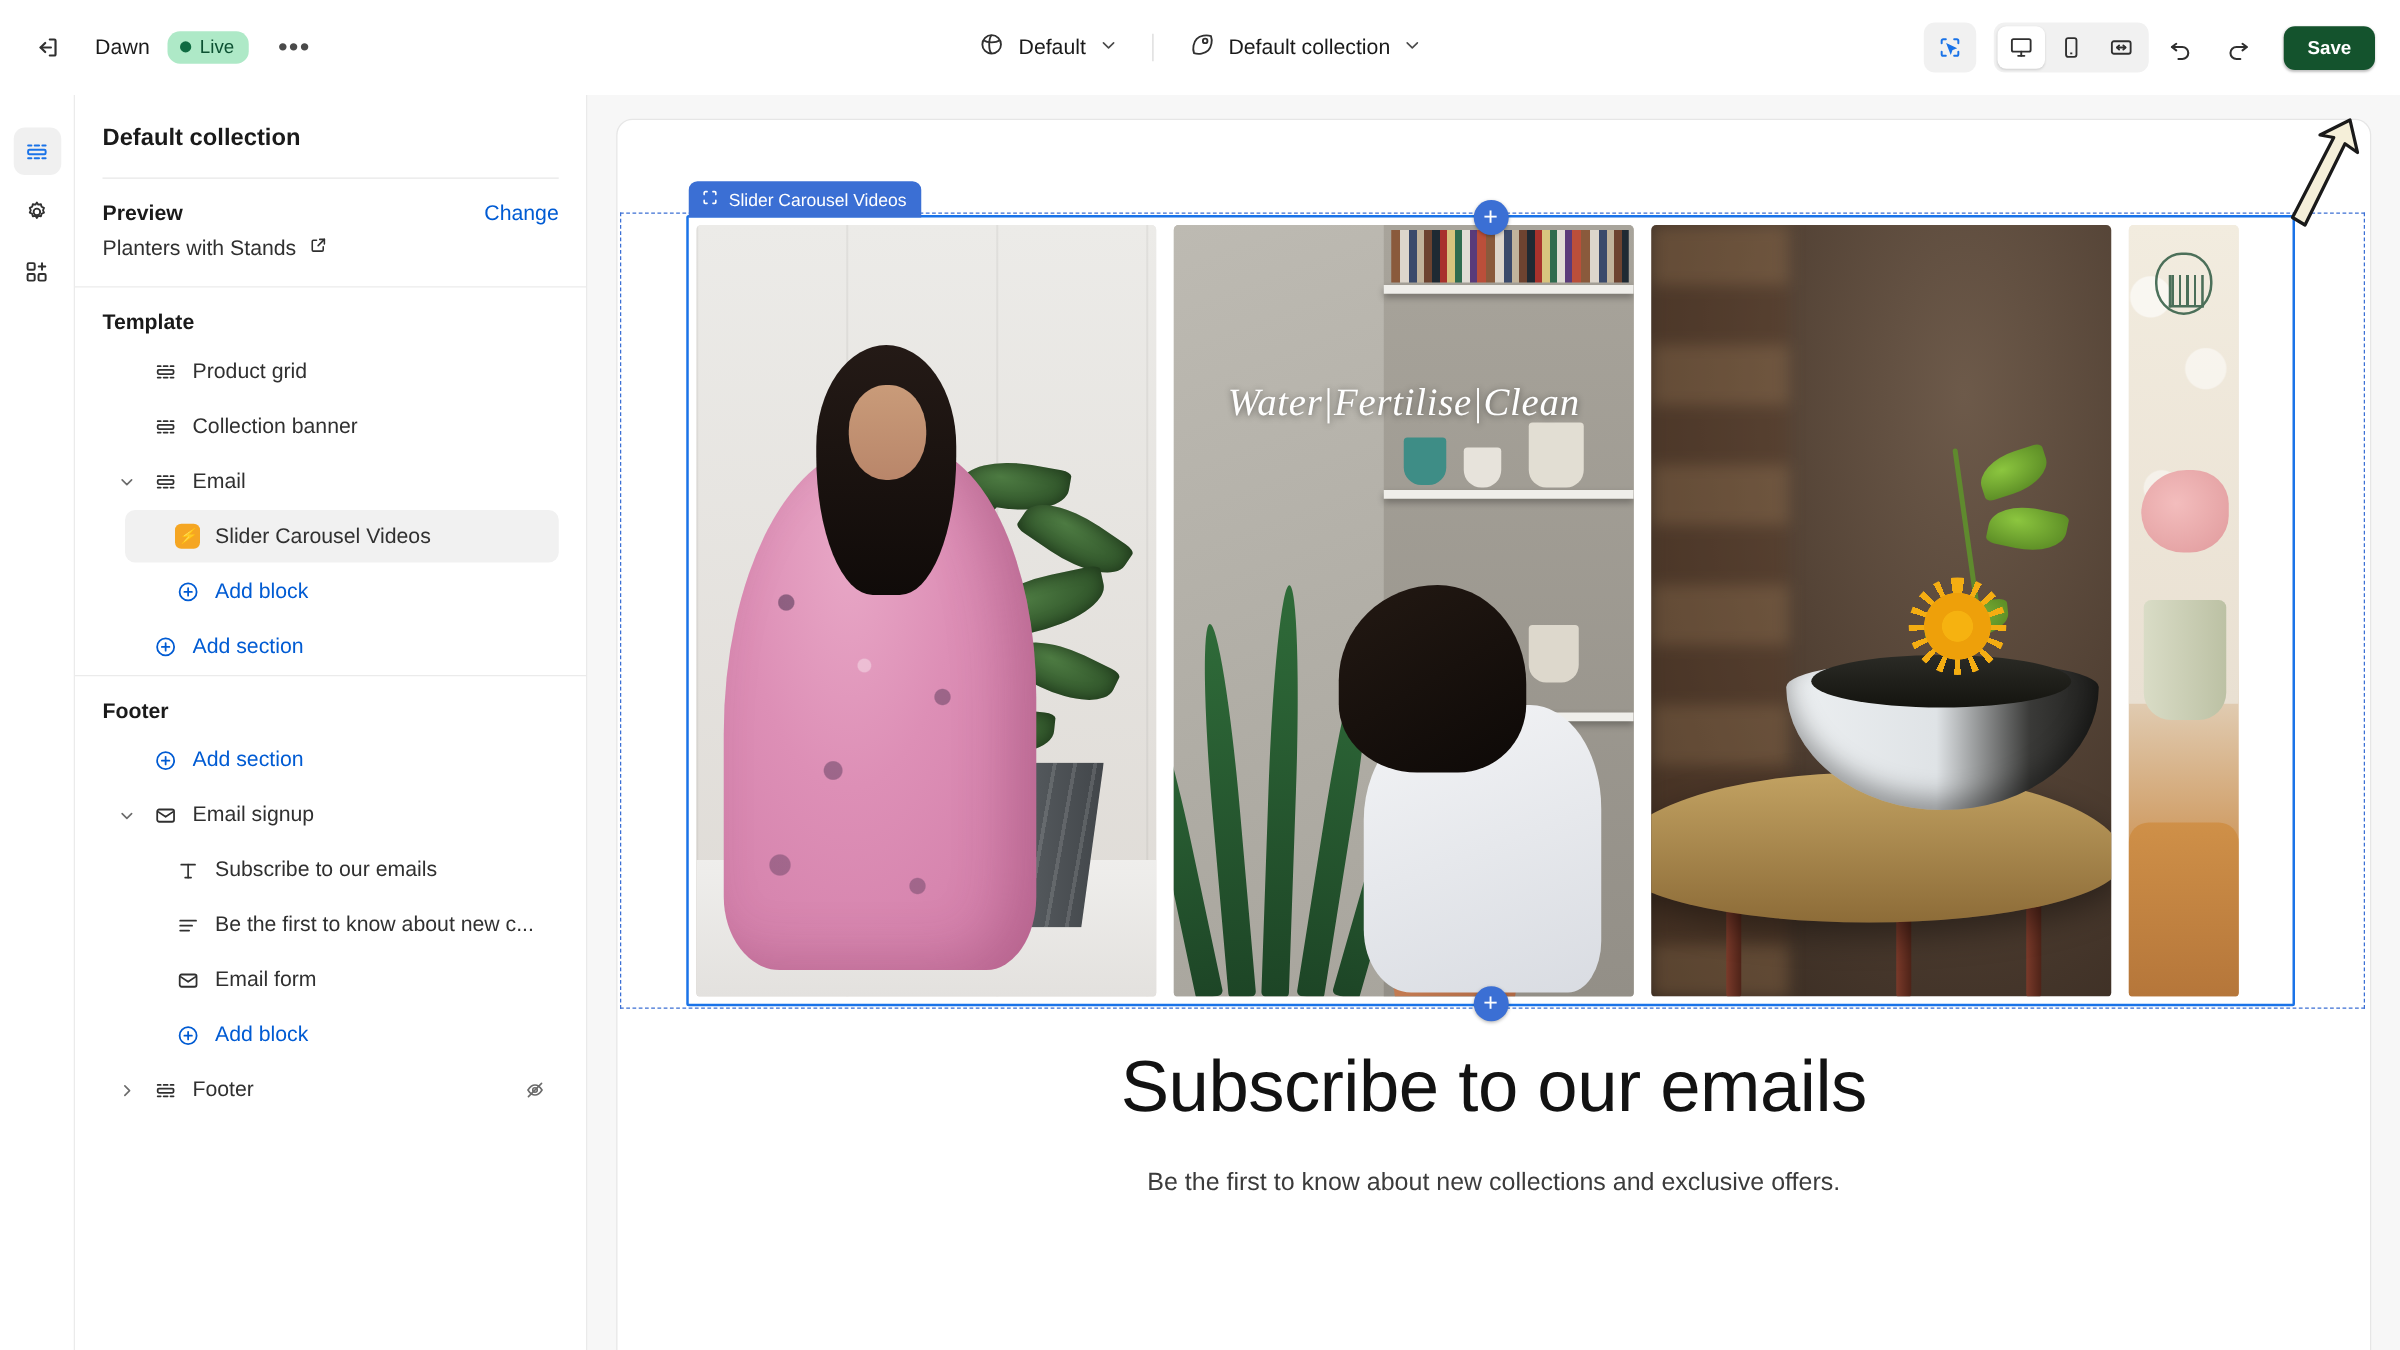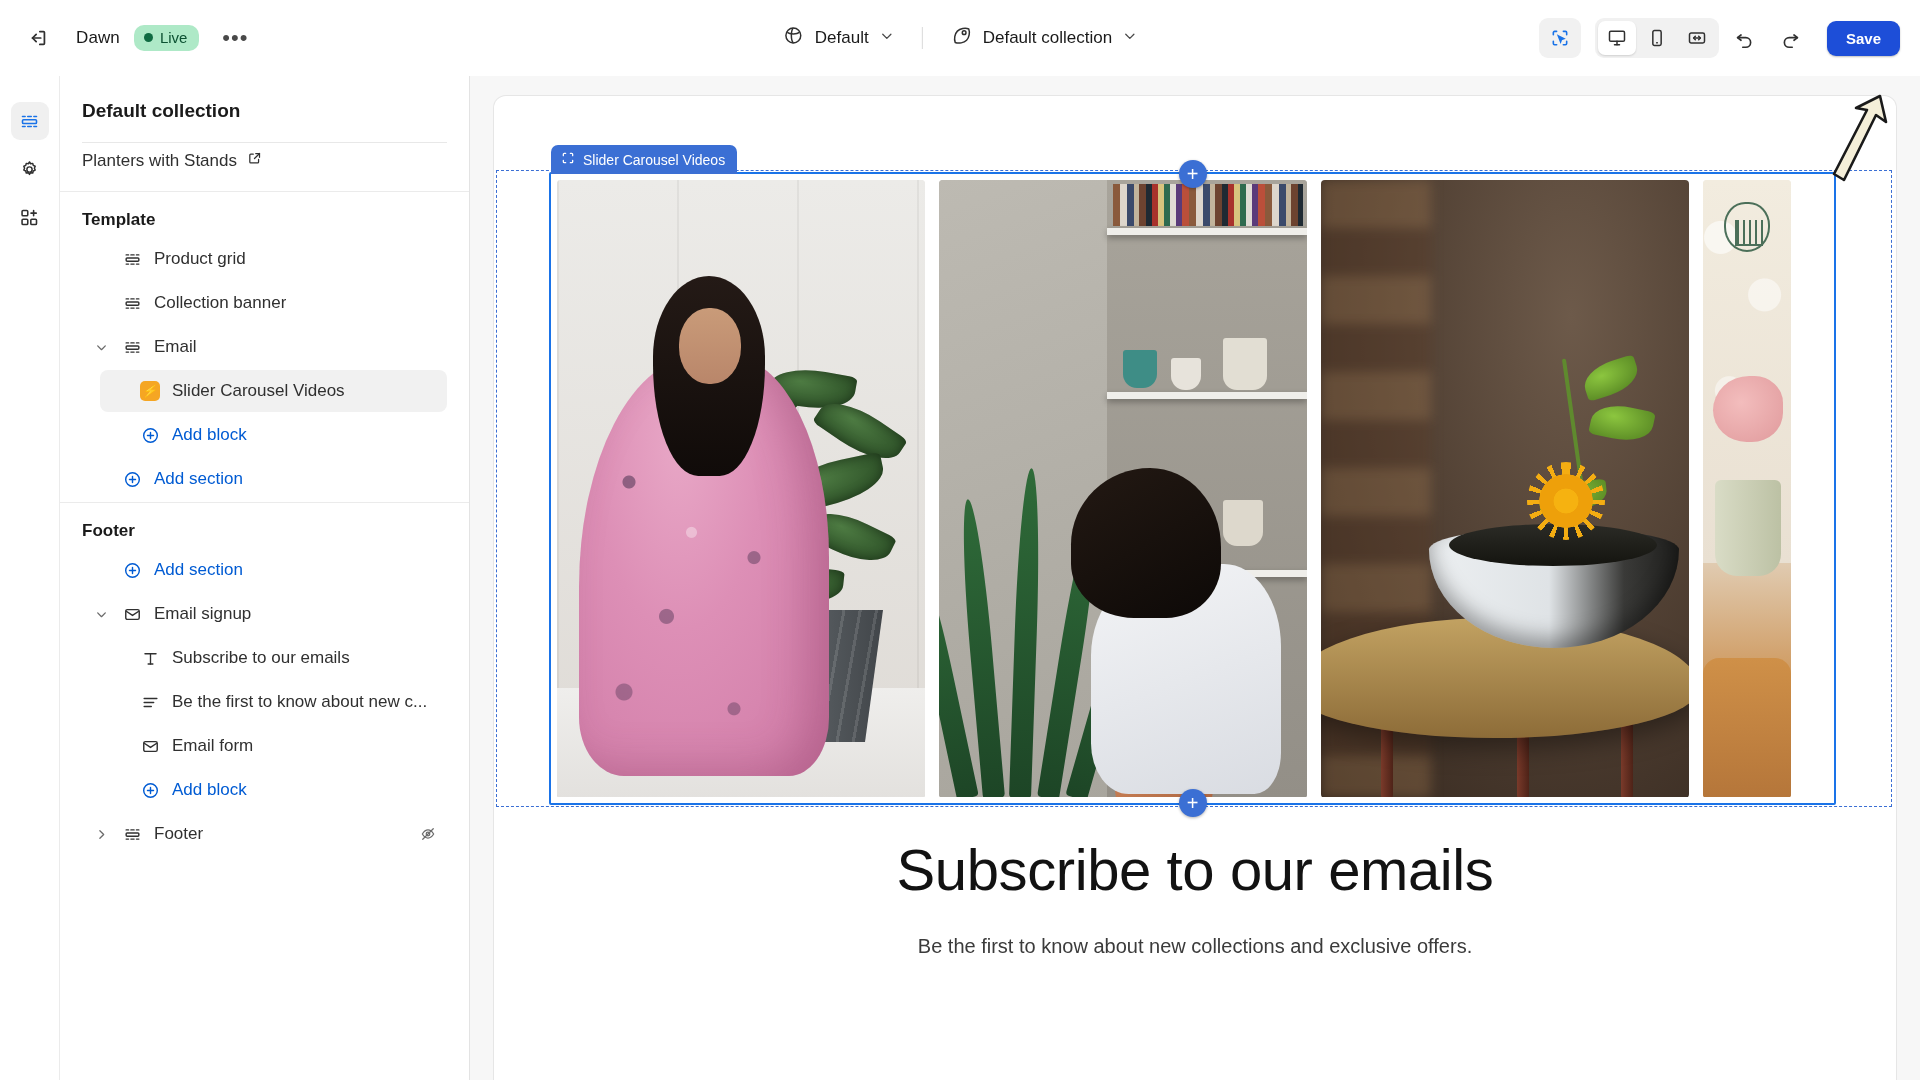--- a/index.html
+++ b/index.html
@@ -63,21 +63,21 @@
   .select-tool {
     background: #f1f1f1; border-radius: 9px; width: 42px; height: 40px;
     display: flex; align-items: center; justify-content: center; cursor: pointer;
     margin-right: 8px;
   }
   .plain-btn {
     width: 40px; height: 40px; border-radius: 8px; display: flex;
     align-items: center; justify-content: center; cursor: pointer;
   }
   .save-btn {
-    background: #1d4ed8; color: #fff; font-size: 15px; font-weight: 700;
+    background: #14532d; color: #fff; font-size: 15px; font-weight: 700;
     border: none; border-radius: 9px; padding: 9px 19px; cursor: pointer;
     margin-left: 10px; box-shadow: 0 1px 2px rgba(0,0,0,.25);
   }
 
   
   .rail {
     position: absolute; top: 76px; left: 0; width: 60px; height: 1004px;
     background: #fff; display: flex; flex-direction: column; align-items: center;
     padding-top: 26px; gap: 10px; border-right: 1px solid #ebebeb;
   }
@@ -448,20 +448,24 @@
         <rect x="13.5" y="14" width="6.5" height="6" rx="1.2"></rect>
         <path d="M16.7 4v6M13.7 7h6"></path>
       </svg>
     </div>
   </div>
 
   <div class="sidebar">
     <div class="sb-pad">
       <div class="sb-title">Default collection</div>
       <div class="sb-hr"></div>
+      <div class="preview-row">
+        <span class="preview-label">Preview</span>
+        <span class="change-link">Change</span>
+      </div>
       <div class="preview-value">
         <span>Planters with Stands</span>
         <span>
           <svg width="15" height="15" viewBox="0 0 24 24" fill="none" stroke="#303030" stroke-width="2" stroke-linecap="round" stroke-linejoin="round">
             <path d="M10 5H6a1.5 1.5 0 0 0-1.5 1.5v11A1.5 1.5 0 0 0 6 19h11a1.5 1.5 0 0 0 1.5-1.5v-4"></path>
             <path d="M14 4h6v6"></path>
               <path d="M20 4l-8 8"></path>
           </svg>
         </span>
       </div>
@@ -692,20 +696,21 @@
               <div class="blade" style="left:36px; height:300px; transform:rotate(-5deg);"></div>
               <div class="blade" style="left:62px; height:330px; transform:rotate(2deg);"></div>
               <div class="blade" style="left:90px; height:290px; transform:rotate(9deg);"></div>
               <div class="blade" style="left:118px;height:240px; transform:rotate(16deg);"></div>
             </div>
             <div class="terracotta"></div>
             <div class="woman2">
               <div class="top2"></div>
               <div class="hair2"></div>
             </div>
+            <div class="ovl">Water|Fertilise|Clean</div>
           </div>
 
           <div class="vcard c3">
             <div class="blur"></div>
             <div class="leg" style="left:60px;"></div>
             <div class="leg" style="left:196px;"></div>
             <div class="leg" style="left:300px;"></div>
             <div class="table"></div>
             <div class="bowl"></div>
             <div class="bowlin"></div>

